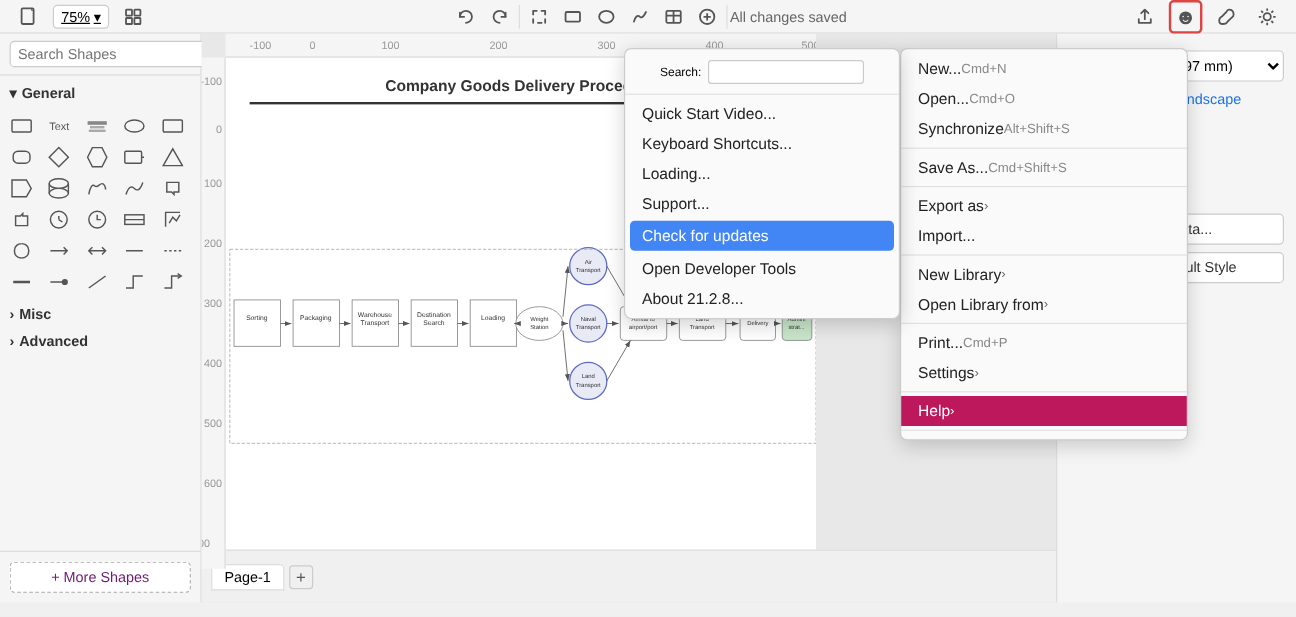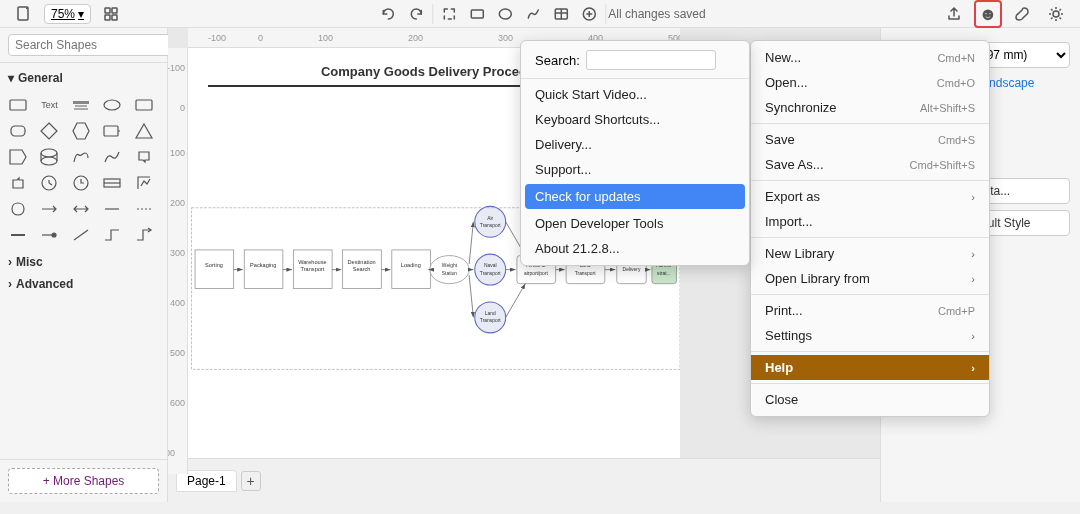--- a/index.html
+++ b/index.html
@@ -115,27 +115,27 @@
       background: #fafafa;
       border: 1px solid #ccc;
       border-radius: 6px;
       box-shadow: 0 4px 16px rgba(0,0,0,0.18);
       z-index: 100;
       padding: 4px 0;
     }
     .menu-item {
       display: flex;
       align-items: center;
-      justify-content: space-between;
+      justify-content: flex-start;
       padding: 5px 14px;
       font-size: 13px;
       cursor: pointer;
       color: #222;
     }
-    .menu-item.highlighted { background: #a16207; color: white; font-weight: bold; }
+    .menu-item.highlighted { background: #be185d; color: white; }
     .menu-item .shortcut { font-size: 11px; color: #888; }
     .menu-item .arrow { font-size: 11px; color: #666; }
     .menu-item.highlighted .arrow { color: white; }
     .menu-divider { height: 1px; background: #e0e0e0; margin: 3px 0; }
 
     
     .submenu {
       position: absolute;
       top: 40px;
       right: 330px;
@@ -143,21 +143,21 @@
       background: #fafafa;
       border: 1px solid #ccc;
       border-radius: 6px;
       box-shadow: 0 4px 16px rgba(0,0,0,0.18);
       z-index: 101;
       padding: 4px 0;
     }
     .submenu .menu-item { padding: 5px 14px; }
     .submenu .menu-item.active { background: #4285f4; color: white; border-radius: 4px; margin: 2px 4px; }
     .search-row { padding: 5px 14px; display: flex; align-items: center; gap: 6px; }
-    .search-row label { font-size: 13px; }
+    .search-row label { font-size: 10px; margin-left: 15px; }
     .submenu-search { border: 1px solid #ccc; border-radius: 3px; padding: 2px 6px; font-size: 12px; width: 130px; }
 
     
     .page-tabs {
       position: absolute;
       bottom: 0;
       left: 168px;
       right: 0;
       height: 28px;
       background: #f0f0f0;
@@ -670,24 +670,20 @@
   <div class="menu-item">
     <span>Open...</span>
     <span class="shortcut">Cmd+O</span>
   </div>
   <div class="menu-item">
     <span>Synchronize</span>
     <span class="shortcut">Alt+Shift+S</span>
   </div>
   <div class="menu-divider"></div>
   <div class="menu-item">
-    <span>Save</span>
-    <span class="shortcut">Cmd+S</span>
-  </div>
-  <div class="menu-item">
     <span>Save As...</span>
     <span class="shortcut">Cmd+Shift+S</span>
   </div>
   <div class="menu-divider"></div>
   <div class="menu-item">
     <span>Export as</span>
     <span class="arrow">›</span>
   </div>
   <div class="menu-item">
     <span>Import...</span>
@@ -709,39 +705,36 @@
   <div class="menu-item">
     <span>Settings</span>
     <span class="arrow">›</span>
   </div>
   <div class="menu-divider"></div>
   <div class="menu-item highlighted">
     <span>Help</span>
     <span class="arrow" style="color:white;">›</span>
   </div>
   <div class="menu-divider"></div>
-  <div class="menu-item">
-    <span>Close</span>
-  </div>
 </div>
 
 <div class="submenu">
   <div class="search-row">
     <label>Search:</label>
     <input type="text" class="submenu-search" value="" style="">
   </div>
   <div class="menu-divider"></div>
   <div class="menu-item">
     <span>Quick Start Video...</span>
   </div>
   <div class="menu-item">
     <span>Keyboard Shortcuts...</span>
   </div>
   <div class="menu-item">
-    <span>Delivery...</span>
+    <span>Loading...</span>
   </div>
   <div class="menu-item">
     <span>Support...</span>
   </div>
   <div class="menu-item active" style="background:#4285f4;color:white;border-radius:4px;margin:2px 4px;padding:5px 10px;">
     <span>Check for updates</span>
   </div>
   <div class="menu-item">
     <span>Open Developer Tools</span>
   </div>

